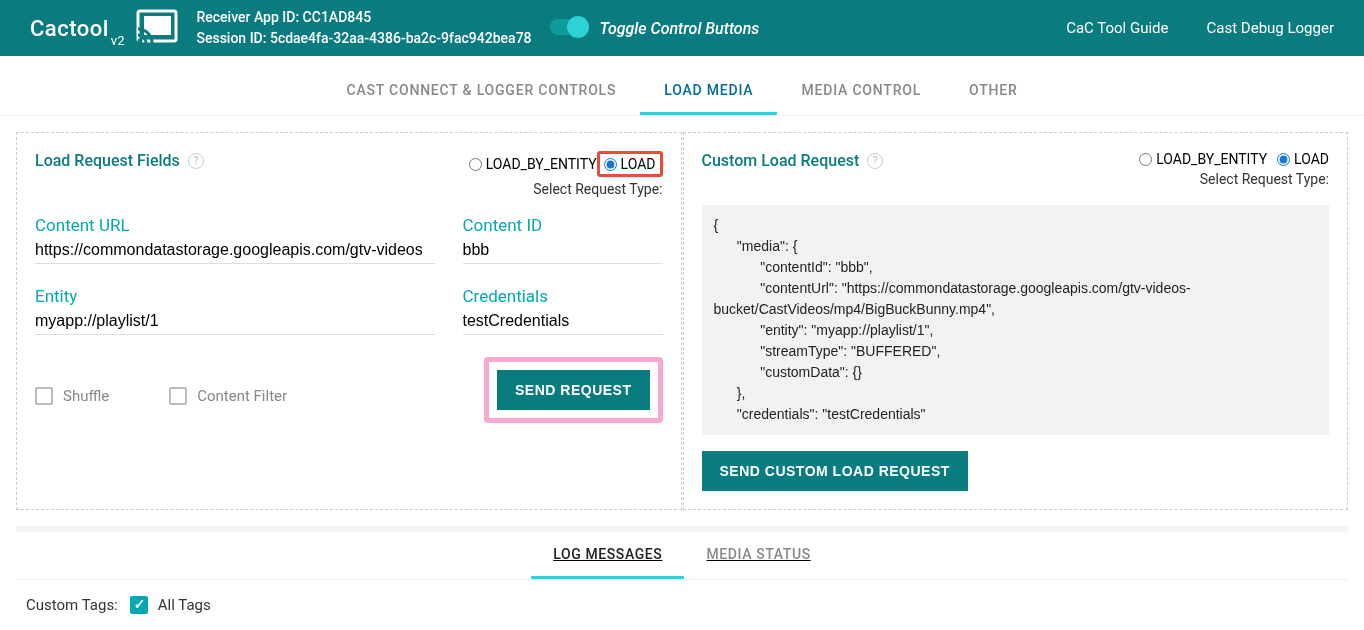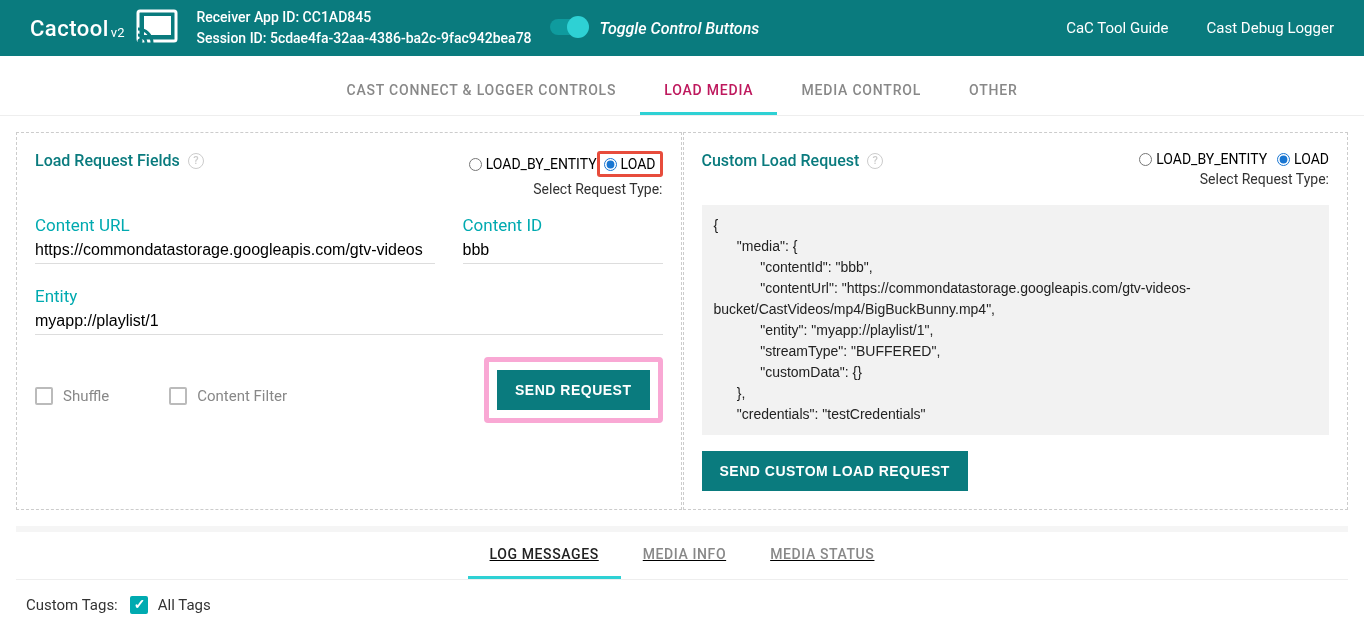--- a/index.html
+++ b/index.html
@@ -8,21 +8,21 @@
     .header {
       background: #0a7b7e;
       color: #fff;
       display: flex;
       align-items: center;
       padding: 10px 30px;
       height: 56px;
     }
     .logo-group { display: flex; align-items: center; }
     .logo-text { font-size: 22px; font-weight: 500; letter-spacing: 0.5px; }
-    .logo-v2 { font-size: 13px; font-weight: 400; margin-left: 2px; position: relative; top: 4px; }
+    .logo-v2 { font-size: 13px; font-weight: 400; margin-left: 2px; position: relative; top: 12px; }
     .cast-icon { margin-left: 12px; }
     .header-info { margin-left: 18px; font-size: 14px; line-height: 1.5; }
     .header-info span { font-weight: 500; }
     .toggle-wrap { display: flex; align-items: flex-start; margin-left: 18px; font-style: italic; }
     .toggle-switch {
       width: 36px; height: 16px; background: #0f9b9e; border-radius: 10px;
       position: relative; margin-right: 14px;
     }
     .toggle-switch::after {
       content: ''; position: absolute; right: -3px; top: -3px;
@@ -34,21 +34,21 @@
     
     .main-tabs {
       display: flex; justify-content: center; border-bottom: 1px solid #eee;
       background: #fff; margin-top: 12px;
     }
     .main-tab {
       padding: 14px 24px; font-size: 14px; font-weight: 500;
       color: #888; letter-spacing: 0.8px; cursor: pointer;
       border-bottom: 3px solid transparent;
     }
-    .main-tab.active { color: #be185d; border-bottom-color: #2ed1d4; }
+    .main-tab.active { color: #0369a1; border-bottom-color: #2ed1d4; }
     
     .content { padding: 16px; display: flex; gap: 1px; }
     
     .panel {
       flex: 1; border: 1px dashed #ccc; padding: 18px;
       background: #fff; position: relative;
     }
     
     .panel-header { display: flex; align-items: flex-start; margin-bottom: 18px; }
     .panel-title { color: #0a7b7e; font-size: 16px; font-weight: 500; display: flex; align-items: center; }
@@ -200,20 +200,24 @@
         <label class="field-label">Content ID</label>
         <input class="field-input" value="bbb" style="">
       </div>
     </div>
 
     <div class="form-row">
       <div class="form-field">
         <label class="field-label">Entity</label>
         <input class="field-input" value="myapp://playlist/1" style="">
       </div>
+      <div class="form-field narrow">
+        <label class="field-label">Credentials</label>
+        <input class="field-input" value="testCredentials" style="">
+      </div>
     </div>
 
     <div style="display:flex; align-items:center;">
       <div class="checkbox-row">
         <div class="checkbox-item">
           <span class="checkbox-box"></span>
             <span>Shuffle</span>
         </div>
         <div class="checkbox-item">
           <span class="checkbox-box"></span>
@@ -259,21 +263,20 @@
       },
       "credentials": "testCredentials"</div>
 
     <button class="send-btn">SEND CUSTOM LOAD REQUEST</button>
   </div>
 </div>
 
 <div class="bottom-section">
   <div class="sub-tabs">
     <div class="sub-tab active">LOG MESSAGES</div>
-    <div class="sub-tab">MEDIA INFO</div>
     <div class="sub-tab">MEDIA STATUS</div>
   </div>
   <div class="custom-tags-row">
     <span class="lbl">Custom Tags:</span>
     <div class="tag-check">
       <span class="checkbox-box checked" style="margin-right:10px"></span>
       <span>All Tags</span>
     </div>
   </div>
 </div>

